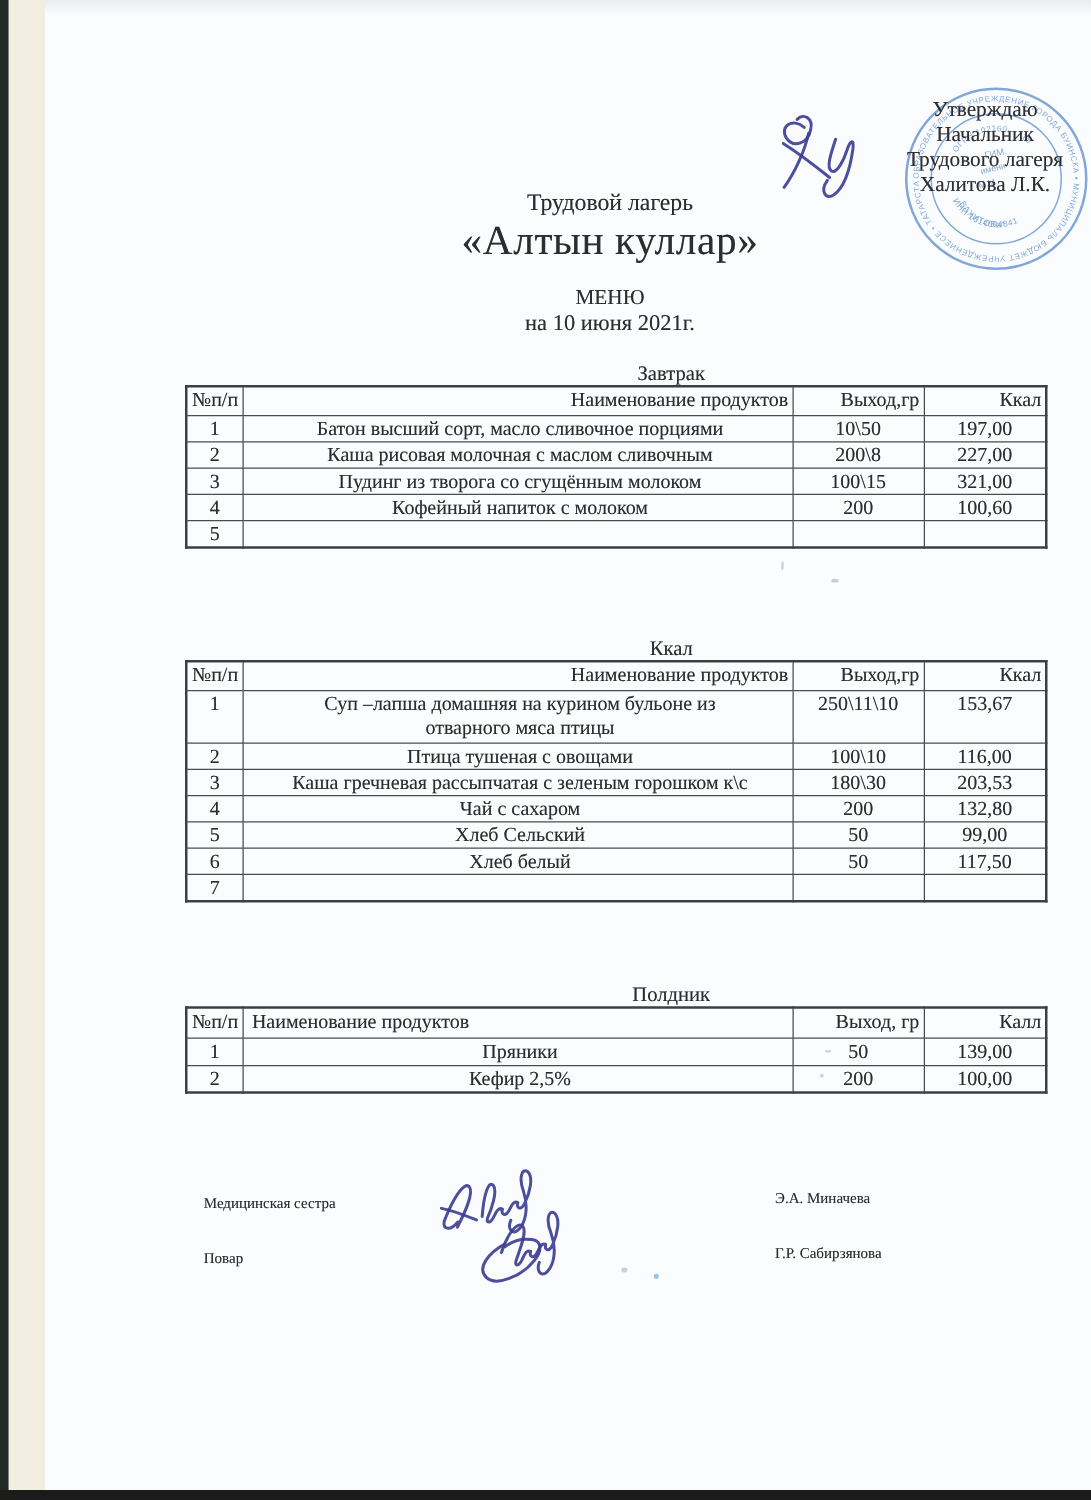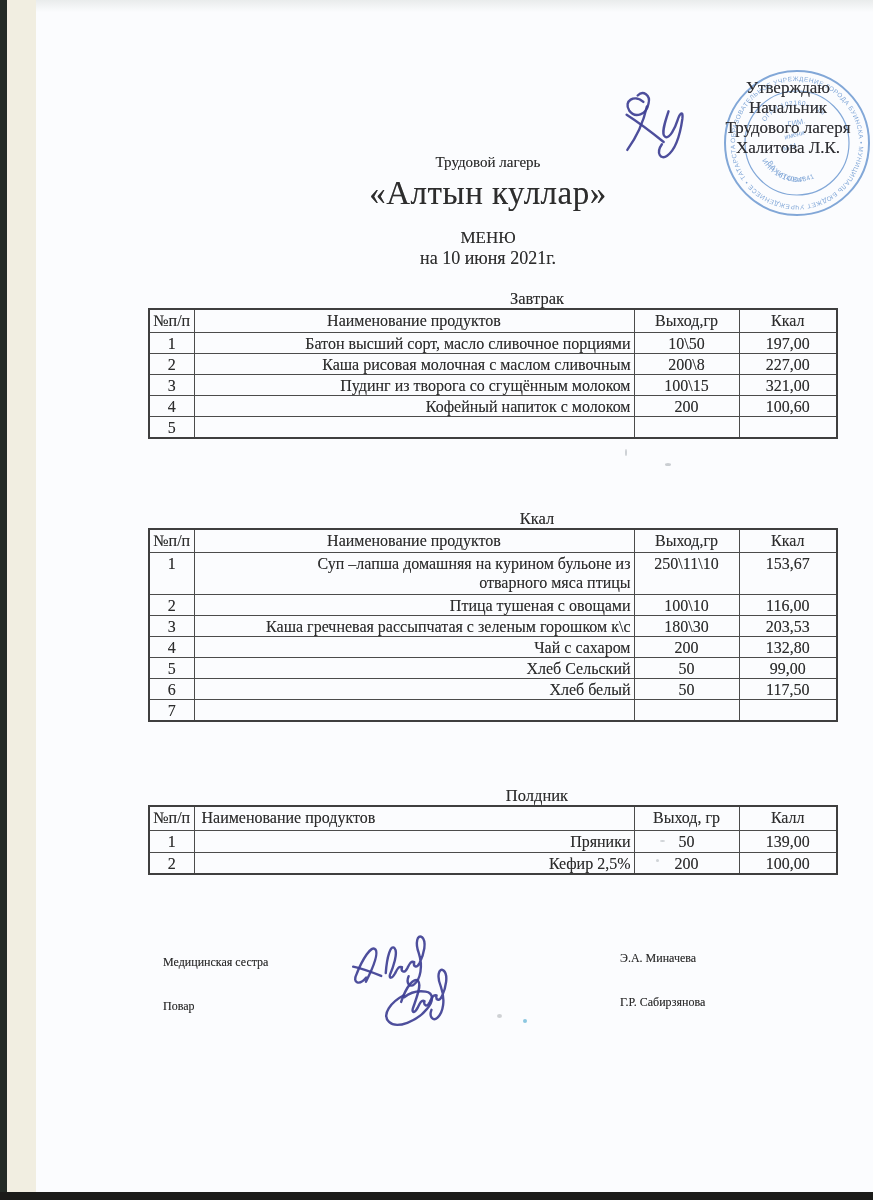--- a/index.html
+++ b/index.html
@@ -24,42 +24,42 @@
   .approval { position:absolute; left:690px; top:78px; width:196px; z-index:4;
               text-align:center; font-size:17px; line-height:20px; color:#2f2f33;
               text-shadow:0 0 .5px rgba(45,45,50,.5); }
   .stamp    { position:absolute; left:713px; top:59px; z-index:2; opacity:.85; }
   .sig-head { position:absolute; left:616px; top:84px; z-index:5; }
   .ink { fill:none; stroke:#3e3f94; stroke-width:2.4; stroke-linecap:round; stroke-linejoin:round; opacity:.92; }
 
   
   .titleblock { position:absolute; left:102px; top:152px; width:772px; text-align:center;
                 text-shadow:0 0 .5px rgba(45,45,45,.45); }
-  .tb-org  { font-size:15px; line-height:21px; }
+  .tb-org  { font-size:19px; line-height:21px; }
   .tb-name { font-size:33px; line-height:40px; letter-spacing:.5px; }
   .tb-menu { font-size:17px; line-height:20px; margin-top:15px;text-align:center; }
   .tb-date { font-size:18px; line-height:21px; }
 
   
   .sec { position:absolute; left:148px; width:778px; }
   #sec-breakfast { top:289px; }
   #sec-lunch     { top:509px; }
   #sec-snack     { top:786px; }
   .meal-title { text-align:center; font-size:16.5px; line-height:19px; height:19px;
                 text-shadow:0 0 .5px rgba(45,45,45,.45); }
 
   table.mtable { border-collapse:collapse; table-layout:fixed; width:688px;
                  border:2px solid #3f3f3f; }
   .mtable th, .mtable td { border:1px solid #4b4b4b; font-weight:normal; font-size:16px;
                  line-height:19px; padding:1px 3px 0 3px; vertical-align:top; overflow:hidden;
                  text-shadow:0 0 .5px rgba(45,45,45,.45); }
-  .mtable th { text-align:center; }
+  .mtable th { text-align:right; }
   .mtable th.h-left { text-align:left; padding-left:7px; }
   .mtable td.c0, .mtable td.c2, .mtable td.c3 { text-align:center; }
-  .mtable td.c1 { text-align:right; padding-left:7px; white-space:pre-line; }
+  .mtable td.c1 { text-align:center; padding-left:7px; white-space:pre-line; }
   .mtable tr { height:21px; }
   .mtable tr.hdr { height:23px; }
   .mtable tr.tall { height:42px; }
   .mtable tr.last { height:16px; }
   #snack-table tr { height:22px; }
   #snack-table tr.hdr { height:24px; }
 
   
   .frole, .fname { position:absolute; font-size:12px; text-shadow:0 0 .5px rgba(45,45,45,.45); }
   #role-nurse { left:163px; top:955px; }

